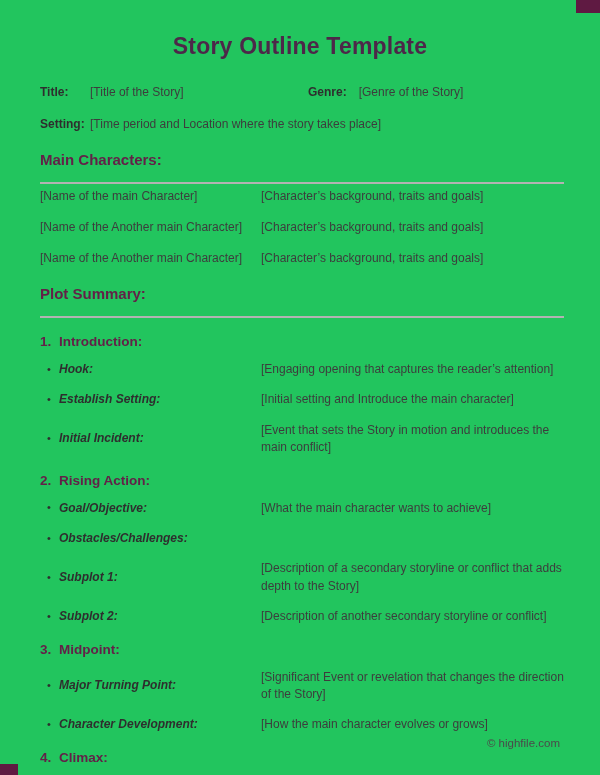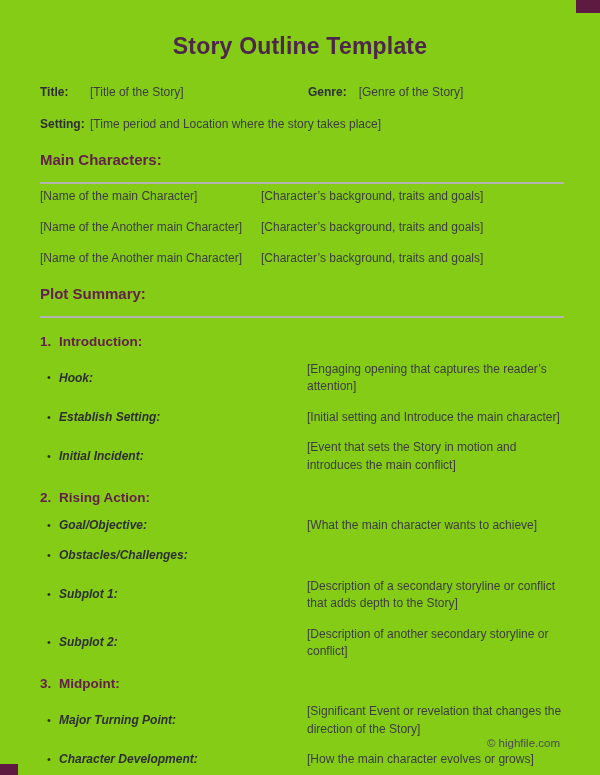--- a/index.html
+++ b/index.html
@@ -4,21 +4,21 @@
 <style>
   * { margin: 0; padding: 0; box-sizing: border-box; }
   html, body { background: #e9e9e9; }
   body { font-family: "Liberation Sans", sans-serif; }
 
   .page {
     position: relative;
     width: 600px;
     height: 775px;
     margin: 0 auto;
-    background: #84cc16;
+    background: #22c55e;
     color: #3d3d3d;
     overflow: hidden;
   }
 
   .corner-rect {
     position: absolute;
     background: #5f1a42;
   }
   .corner-rect.top-right { top: 0; right: 0; width: 24px; height: 13px; }
   .corner-rect.bottom-left { bottom: 0; left: 0; width: 18px; height: 11px; }
@@ -85,21 +85,21 @@
     flex-shrink: 0;
     padding-left: 7px;
   }
   .bullet {
     width: 12px;
     font-size: 11px;
     color: #2e2e2e;
     flex-shrink: 0;
   }
   .plot-item-label { font-weight: bold; color: #2e2e2e; font-style: italic; }
-  .plot-item-desc { flex: 1; margin-left: 46px; }
+  .plot-item-desc { flex: 1; }
 
   .footer {
     position: absolute;
     right: 40px;
     bottom: 26px;
     font-size: 11.5px;
     color: #4a4a4a;
   }
 </style>
 </head>

